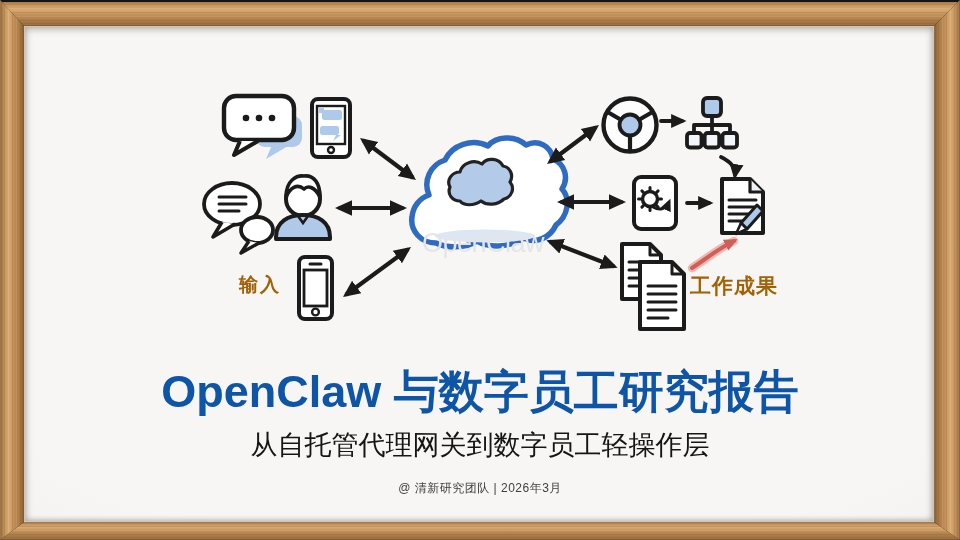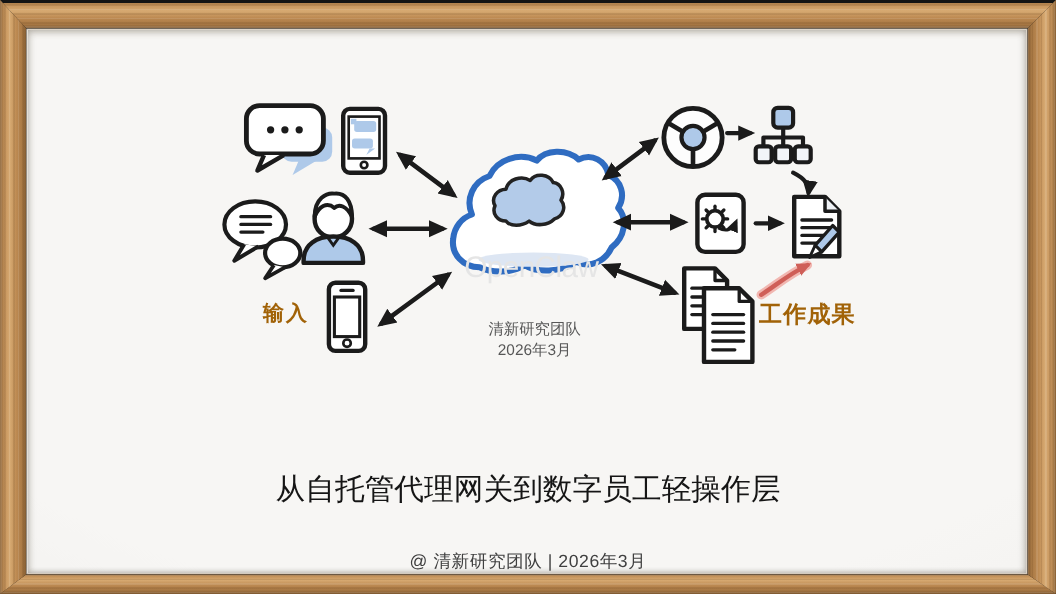--- a/index.html
+++ b/index.html
@@ -37,21 +37,21 @@
   
   #diagram{position:absolute;left:0;top:0;width:960px;height:540px;}
   
   .txt{position:absolute;text-align:center;color:#a16207;}
   .lbl-input{left:228px;top:272px;width:64px;font-size:19px;font-weight:700;letter-spacing:2px;}
   .lbl-output{left:686px;top:272px;width:96px;font-size:21px;font-weight:700;letter-spacing:1px;}
   .credit{left:420px;top:290px;width:132px;font-size:14px;font-weight:500;color:#575757;line-height:1.38;}
   .cloud-label{left:408px;top:208px;width:150px;font-size:27px;font-weight:400;color:#e5e5e5;letter-spacing:-.5px;margin-top:20px;}
   .title{left:0;right:0;top:366px;font-size:45px;font-weight:800;color:#0e55a7;line-height:1.15;}
   .subtitle{left:0;right:0;top:427px;font-size:27px;font-weight:400;color:#151515;}
-  .footer{left:0;right:0;top:500px;font-size:16px;font-weight:500;color:#3f3f3f;letter-spacing:.5px;}
+  .footer{left:0;right:0;top:480px;font-size:12px;font-weight:500;color:#3f3f3f;letter-spacing:.5px;}
 </style>
 </head>
 <body>
 
 <div id="stage">
   <div id="panel"></div>
 
   <svg id="diagram" viewBox="0 0 960 540">
     <defs>
       <marker id="ah" viewBox="0 0 10 10" refX="6.5" refY="5" markerWidth="4.4" markerHeight="4.4" orient="auto-start-reverse">
@@ -202,25 +202,22 @@
     </g>
 
     <g fill="none" stroke-linecap="round">
       <path d="M692,268 C706,259 716,250 734,241" stroke="#f1b7b1" stroke-width="8.5"></path>
       <path d="M692,268 C706,259 716,250 734,241" stroke="#cf5f58" stroke-width="4" marker-end="url(#rh)"></path>
     </g>
   </svg>
 
   <div class="txt lbl-input">输入</div>
   <div class="txt lbl-output">工作成果</div>
-  <div class="txt credit">
-    <div>清新研究团队</div>
-    <div>2026年3月</div>
-  </div>
   <div class="txt cloud-label">OpenClaw</div>
+  <div class="txt title">OpenClaw 与数字员工研究报告</div>
   <div class="txt subtitle">从自托管代理网关到数字员工轻操作层</div>
   <div class="txt footer">@ 清新研究团队 | 2026年3月</div>
 
   <div class="wood wood-top"></div>
   <div class="wood wood-bottom"></div>
   <div class="wood wood-left"></div>
   <div class="wood wood-right"></div>
 </div>
 
 </body></html>

